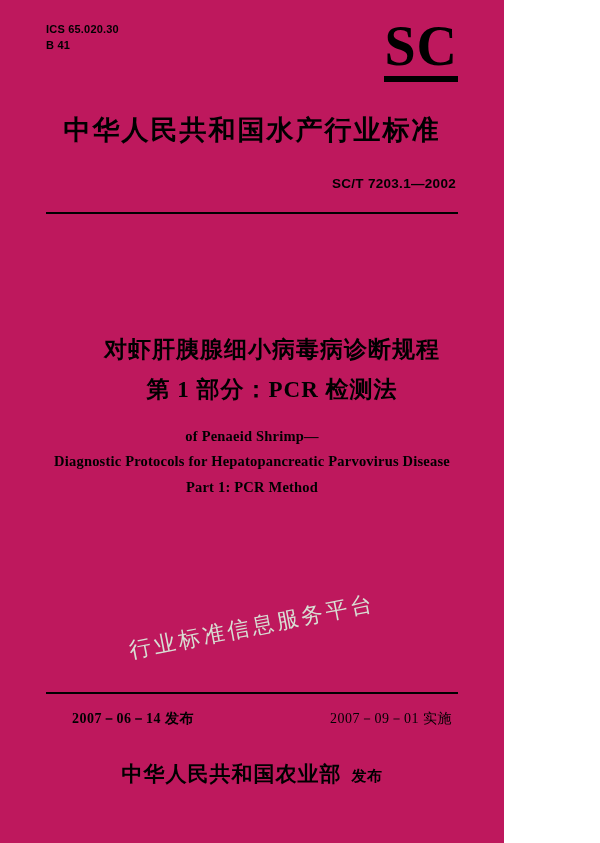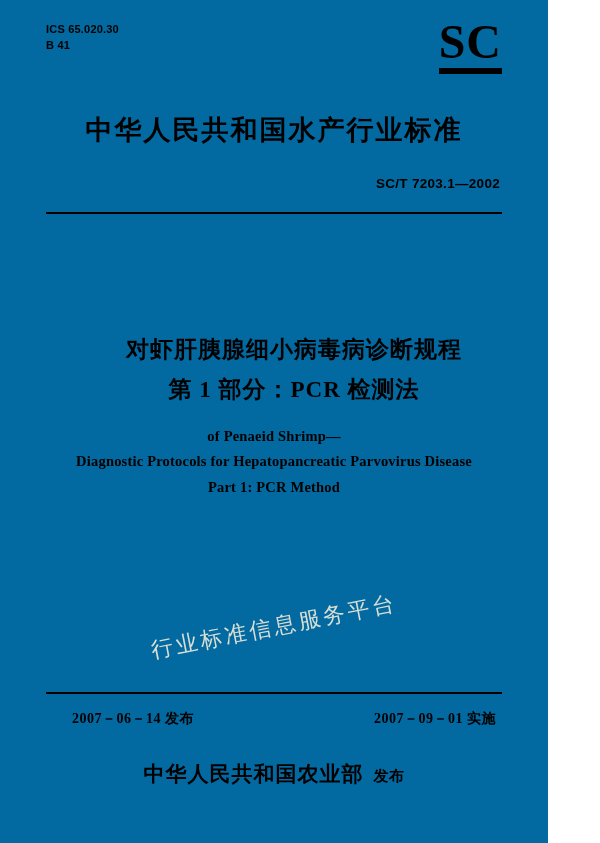--- a/index.html
+++ b/index.html
@@ -4,46 +4,45 @@
 <style>
   html, body {
     margin: 0;
     padding: 0;
     background: #ffffff;
   }
   .page {
     position: relative;
     width: 504px;
     height: 843px;
-    background: #0369a1;
+    background: #be185d;
     font-family: "Liberation Serif", serif;
     color: #000000;
     overflow: hidden;
-    padding-left: 44px;
   }
 
   
   .ics-block {
     position: absolute;
     left: 46px;
     top: 22px;
     font-family: "Liberation Sans", sans-serif;
     font-size: 11px;
     font-weight: bold;
     line-height: 1.45;
     letter-spacing: 0.2px;
   }
 
   .sc-logo {
     position: absolute;
     right: 46px;
     top: 18px;
     font-family: "Liberation Serif", serif;
     font-weight: bold;
-    font-size: 48px;
+    font-size: 56px;
     letter-spacing: 1px;
     line-height: 1;
     margin-left: 14px;
   }
   .sc-logo .sc-underline {
     display: block;
     height: 6px;
     background: #000;
     margin-top: 2px;
     width: 100%;
@@ -140,21 +139,21 @@
     font-weight: bold;
     font-size: 14px;
     letter-spacing: 0.5px;
     margin-left: 20px;
   }
   .effective-date {
     position: absolute;
     right: 52px;
     top: 710px;
     font-family: "Liberation Serif", serif;
-    font-weight: bold;
+    font-weight: normal;
     font-size: 14px;
     letter-spacing: 0.5px;
   }
 
   .issuer {
     position: absolute;
     left: 0;
     right: 0;
     top: 760px;
     text-align: center;

